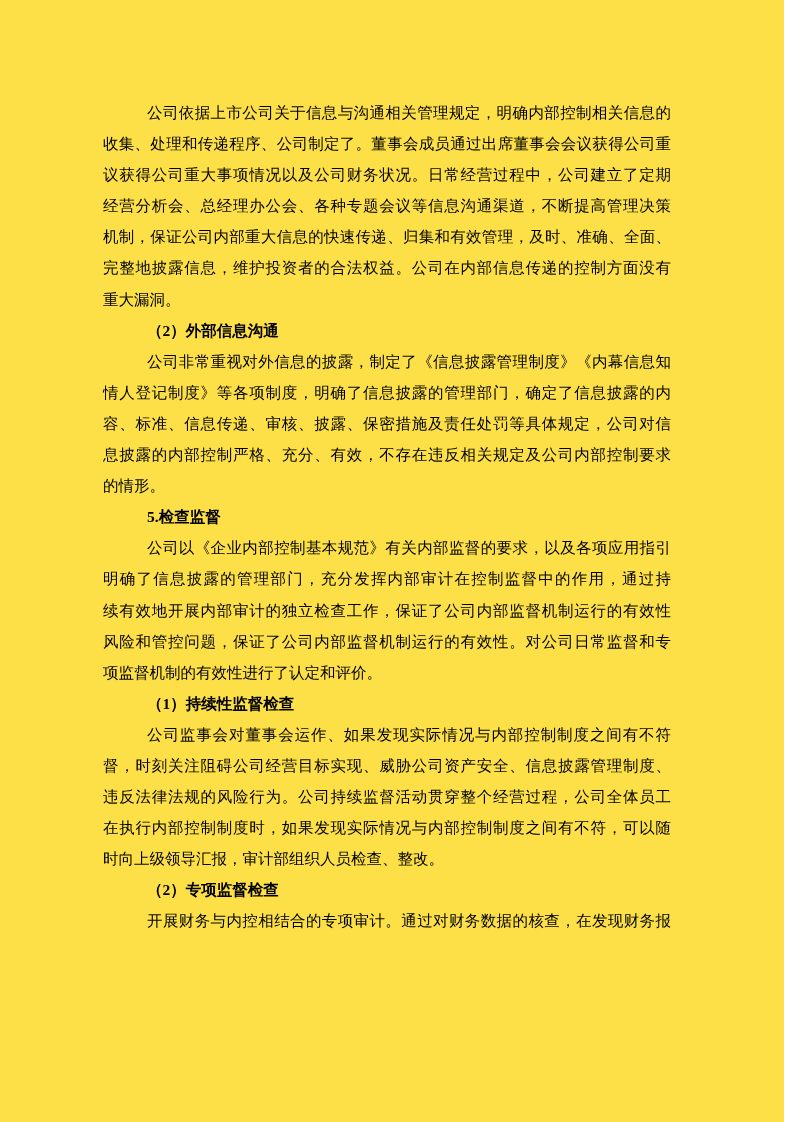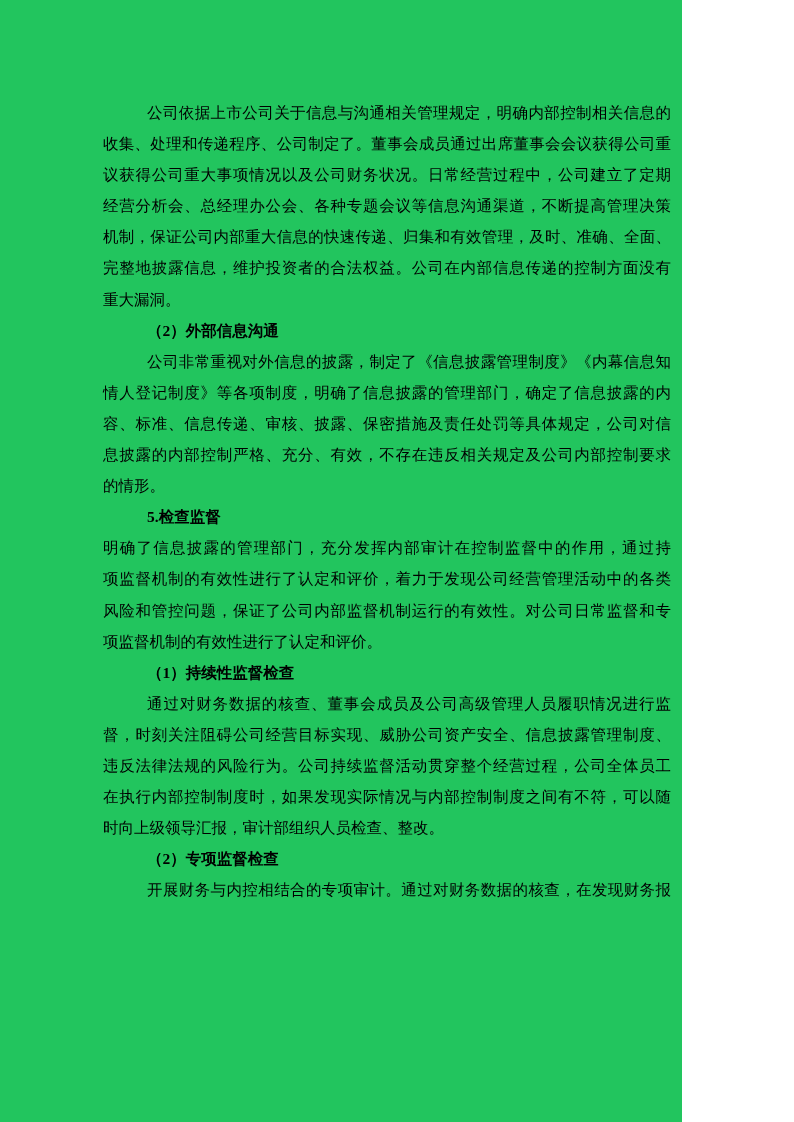--- a/index.html
+++ b/index.html
@@ -2,23 +2,23 @@
 <html><head>
 <meta charset="utf-8">
 <style>
   html, body {
     margin: 0;
     padding: 0;
     background: #ffffff;
   }
   .page {
     position: relative;
-    width: 682px;
+    width: 784px;
     height: 1122px;
-    background: #22c55e;
+    background: #fde047;
     overflow: hidden;
     font-family: "Liberation Serif", "DejaVu Serif", serif;
   }
   .textarea {
     position: absolute;
     left: 103px;
     top: 97px;
     width: 568px;
   }
   .line {
@@ -57,26 +57,27 @@
       <div class="line just">机制，保证公司内部重大信息的快速传递、归集和有效管理，及时、准确、全面、</div>
       <div class="line just">完整地披露信息，维护投资者的合法权益。公司在内部信息传递的控制方面没有</div>
       <div class="line plain">重大漏洞。</div>
       <div class="line heading indent plain">（2）外部信息沟通</div>
       <div class="line indent just">公司非常重视对外信息的披露，制定了《信息披露管理制度》《内幕信息知</div>
       <div class="line just">情人登记制度》等各项制度，明确了信息披露的管理部门，确定了信息披露的内</div>
       <div class="line just">容、标准、信息传递、审核、披露、保密措施及责任处罚等具体规定，公司对信</div>
       <div class="line just">息披露的内部控制严格、充分、有效，不存在违反相关规定及公司内部控制要求</div>
       <div class="line plain">的情形。</div>
       <div class="line heading indent plain">5.检查监督</div>
+      <div class="line indent just">公司以《企业内部控制基本规范》有关内部监督的要求，以及各项应用指引</div>
       <div class="line just">明确了信息披露的管理部门，充分发挥内部审计在控制监督中的作用，通过持</div>
-      <div class="line just">项监督机制的有效性进行了认定和评价，着力于发现公司经营管理活动中的各类</div>
+      <div class="line just">续有效地开展内部审计的独立检查工作，保证了公司内部监督机制运行的有效性</div>
       <div class="line just">风险和管控问题，保证了公司内部监督机制运行的有效性。对公司日常监督和专</div>
       <div class="line plain">项监督机制的有效性进行了认定和评价。</div>
       <div class="line heading indent plain">（1）持续性监督检查</div>
-      <div class="line indent just">通过对财务数据的核查、董事会成员及公司高级管理人员履职情况进行监</div>
+      <div class="line indent just">公司监事会对董事会运作、如果发现实际情况与内部控制制度之间有不符</div>
       <div class="line just">督，时刻关注阻碍公司经营目标实现、威胁公司资产安全、信息披露管理制度、</div>
       <div class="line just">违反法律法规的风险行为。公司持续监督活动贯穿整个经营过程，公司全体员工</div>
       <div class="line just">在执行内部控制制度时，如果发现实际情况与内部控制制度之间有不符，可以随</div>
       <div class="line plain">时向上级领导汇报，审计部组织人员检查、整改。</div>
       <div class="line heading indent plain">（2）专项监督检查</div>
       <div class="line indent just">开展财务与内控相结合的专项审计。通过对财务数据的核查，在发现财务报</div>
     </div>
 </div>
 
 </body></html>

